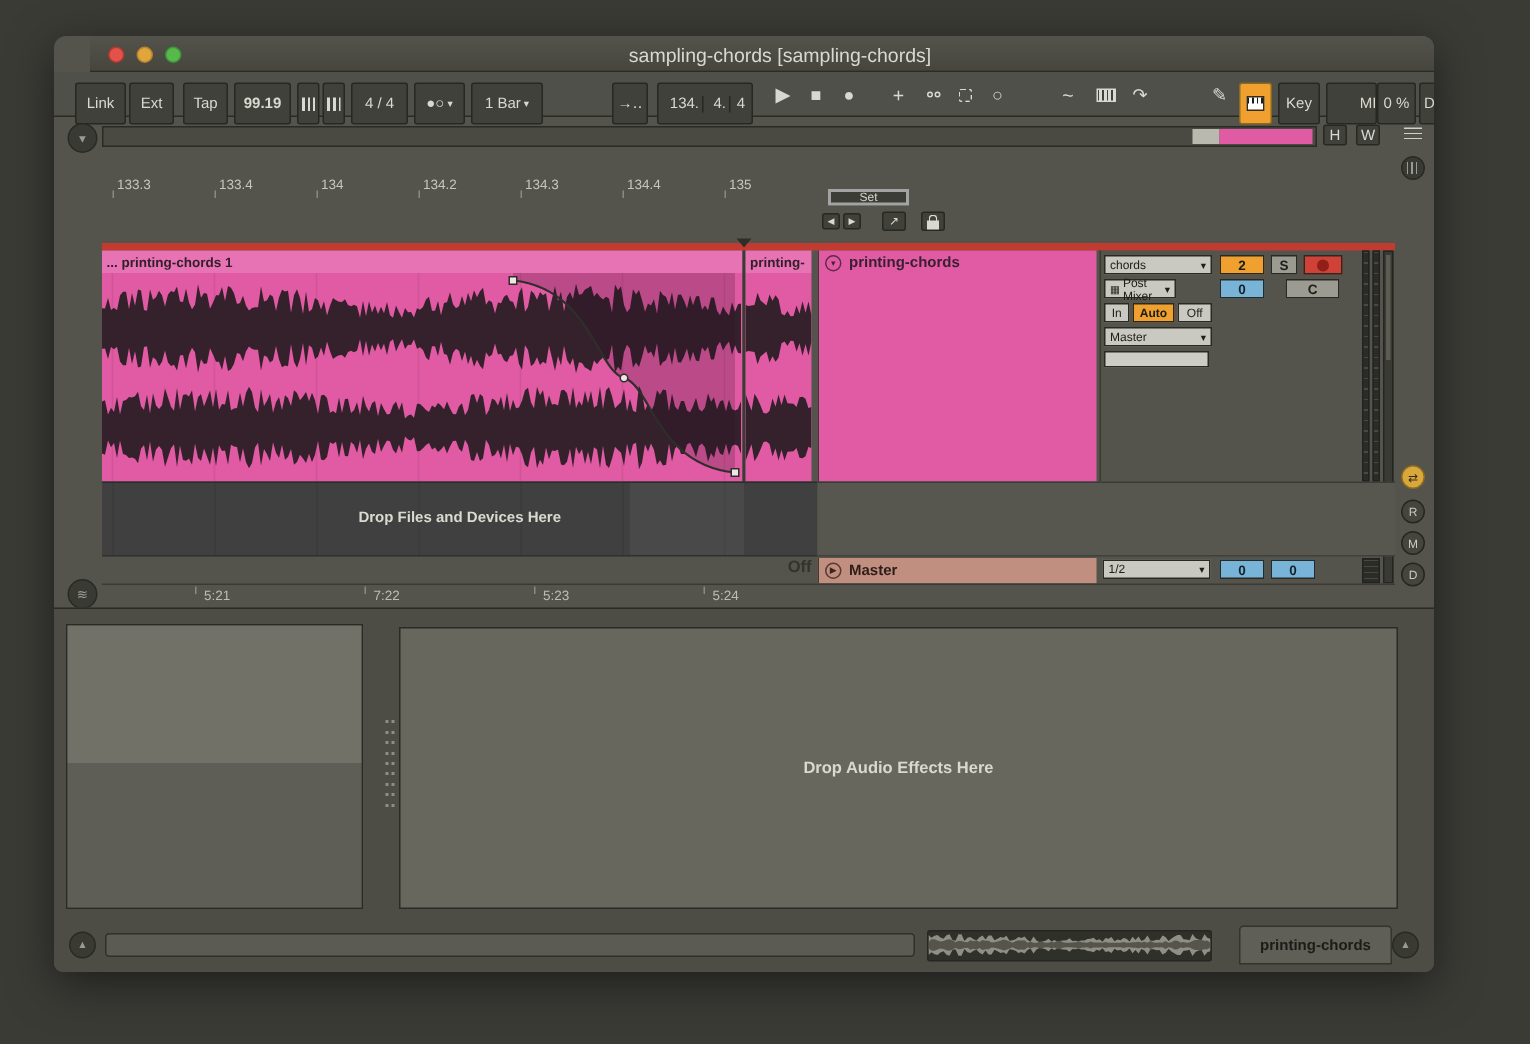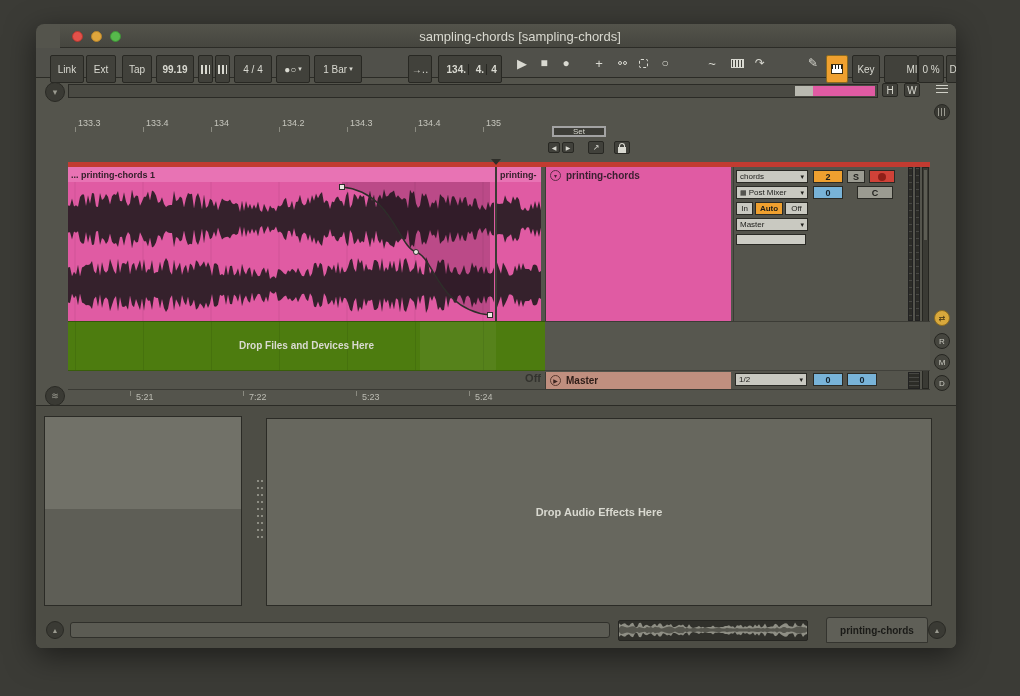--- a/index.html
+++ b/index.html
@@ -63,21 +63,21 @@
       <span>●○</span>
       <span class="arrow">▾</span>
     </div>
     <div class="btn" style="left:278px;width:48px;">
       <span>1 Bar</span>
       <span class="arrow">▾</span>
     </div>
     <div class="btn" style="left:372px;width:24px;">
         <span>→‥</span>
       </div>
-    <div class="btn" style="left:402px;width:64px;padding:0;font-weight:bold;">
+    <div class="btn" style="left:402px;width:64px;padding:0;font-weight:normal;">
       <span style="width:30px;text-align:right;padding-right:2px;border-right:1px solid #282823;">134.</span>
       <span style="width:18px;text-align:right;padding-right:2px;border-right:1px solid #282823;">4.</span>
       <span style="width:14px;text-align:center;">4</span>
     </div>
     <div class="gbtn" style="left:476px;width:20px;font-size:13px;">
         <span>▶</span>
       </div>
     <div class="gbtn" style="left:498px;width:20px;font-size:12px;">
         <span>■</span>
       </div>
@@ -209,21 +209,21 @@
         <span>▾</span>
       </div>
     <div style="position:absolute;left:20px;top:3px;font-size:10px;font-weight:bold;color:#3a1f30;">printing-chords</div>
   </div>
 
   <div style="position:absolute;left:697px;top:143px;width:76px;height:154px;background:#54544c;border-left:1px solid #3b3b35;">
     <div class="chooser" style="left:2px;top:3px;width:72px;">
       <span>chords</span>
       <span class="arrow">▾</span>
     </div>
-    <div class="chooser" style="left:2px;top:19px;width:72px;">
+    <div class="chooser" style="left:2px;top:19px;width:48px;">
       <span style="display:flex;align-items:center;gap:2px;">
           <span style="font-size:7px;">▦</span>
           <span>Post Mixer</span>
         </span>
       <span class="arrow">▾</span>
     </div>
     <div class="valbox" style="left:2px;top:35px;width:17px;background:#c9c9c1;font-size:8px;font-weight:normal;">In</div>
     <div class="valbox" style="left:21px;top:35px;width:28px;background:#efa02f;font-size:8px;">Auto</div>
     <div class="valbox" style="left:51px;top:35px;width:23px;background:#c9c9c1;font-size:8px;font-weight:normal;">Off</div>
     <div class="chooser" style="left:2px;top:51px;width:72px;">
@@ -239,21 +239,21 @@
       <span style="width:8px;height:8px;border-radius:50%;background:#8f1f18;"></span>
     </div>
   <div class="valbox" style="left:777px;top:162px;width:30px;background:#78b3d8;color:#13202a;">0</div>
   <div class="valbox" style="left:821px;top:162px;width:36px;background:#9b9b91;">C</div>
   <div class="meterstrip" style="left:872px;"></div>
   <div class="meterstrip" style="left:879px;"></div>
   <div style="position:absolute;left:886px;top:143px;width:7px;height:222px;background:#3a3a34;border:1px solid #262621;">
     <div style="position:absolute;left:1px;top:2px;width:3px;height:70px;background:#5c5c53;"></div>
   </div>
 
-  <div style="position:absolute;left:32px;top:297px;width:477px;height:50px;background:#4d7c0f;border-top:1px solid rgba(0,0,0,.3);border-bottom:1px solid rgba(0,0,0,.25);">
+  <div style="position:absolute;left:32px;top:297px;width:477px;height:50px;background:#404040;border-top:1px solid rgba(0,0,0,.3);border-bottom:1px solid rgba(0,0,0,.25);">
     <span class="gridline" style="left:7px;"></span>
       <span class="gridline" style="left:75px;"></span>
     <span class="gridline" style="left:143px;"></span>
       <span class="gridline" style="left:211px;"></span>
     <span class="gridline" style="left:279px;"></span>
       <span class="gridline" style="left:347px;"></span>
     <span class="gridline" style="left:415px;"></span>
     <div style="position:absolute;left:352px;top:0;width:76px;height:100%;background:rgba(255,255,255,.05);"></div>
     <div style="position:absolute;width:100%;top:18px;text-align:center;font-size:10px;font-weight:bold;color:#dadad1;">Drop Files and Devices Here</div>
   </div>

